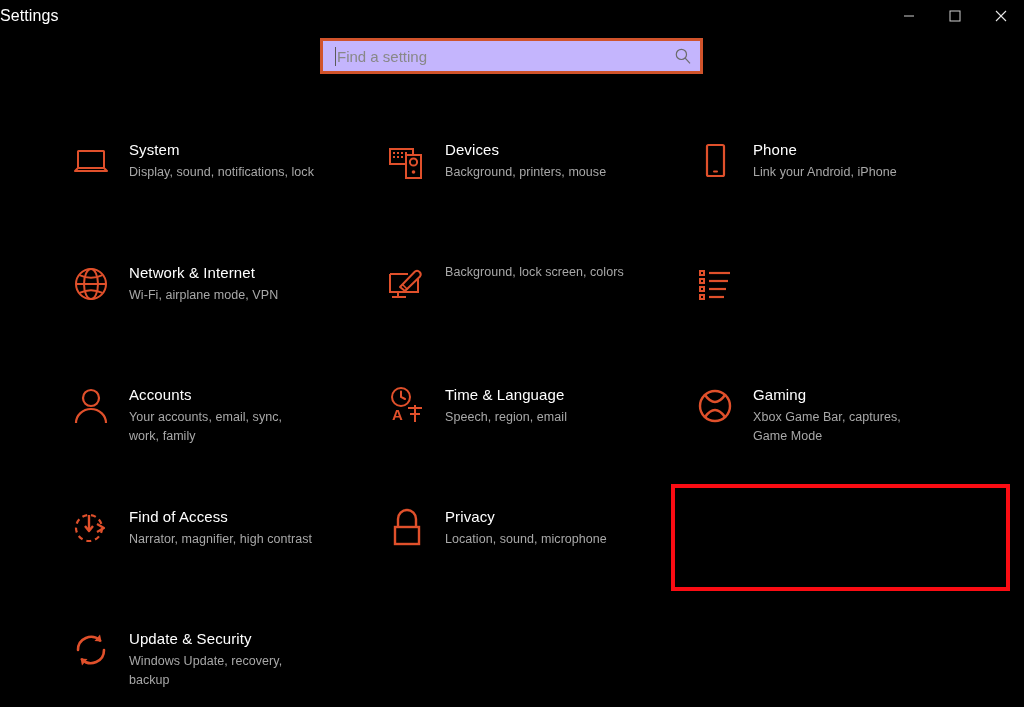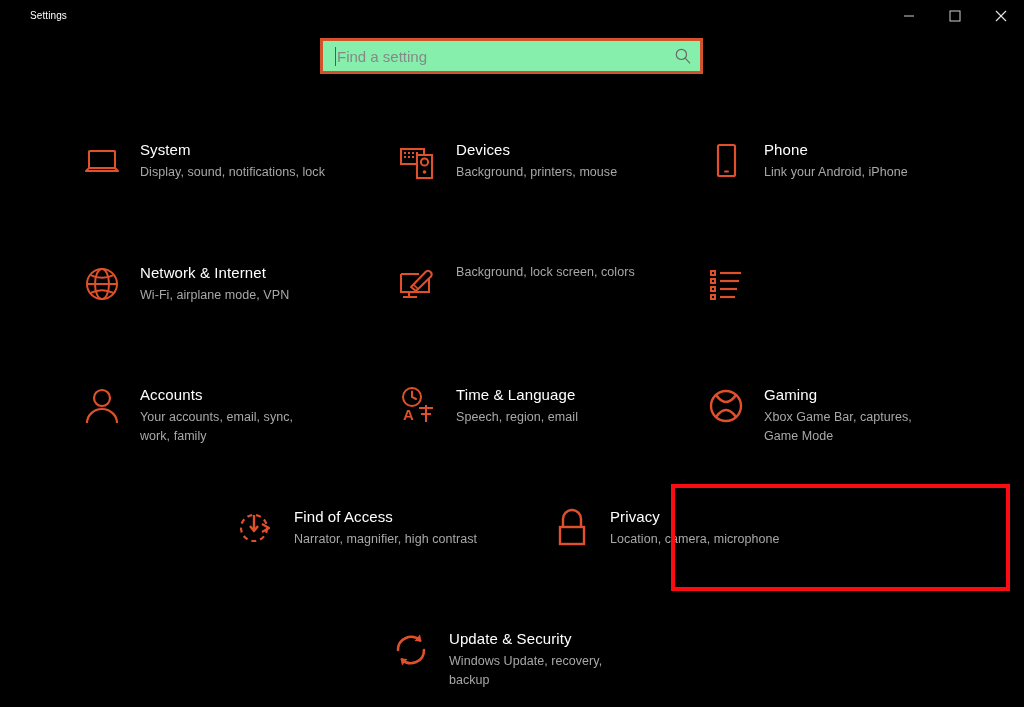--- a/index.html
+++ b/index.html
@@ -21,23 +21,23 @@
   .titlebar {
     position: absolute;
     top: 0; left: 0;
     width: 1024px;
     height: 32px;
     background: #000000;
     display: flex;
     align-items: center;
   }
   .titlebar-title {
-    font-size: 10px;
+    font-size: 16px;
     color: #ffffff;
-    margin-left: 30px;
+    margin-left: 0;
     letter-spacing: 0.1px;
     line-height: 32px;
   }
   .window-controls {
     position: absolute;
     right: 0; top: 0;
     height: 32px;
     display: flex;
   }
   .wc-btn {
@@ -53,21 +53,21 @@
   .wc-btn svg { display: block; }
 
   
   .search-wrap {
     position: absolute;
     left: 320px;
     top: 38px;
     width: 383px;
     height: 36px;
     border: 3px solid #d0532b;
-    background: #86efac;
+    background: #c4b5fd;
     display: flex;
     align-items: center;
   }
   .search-caret {
     width: 1px;
     height: 19px;
     background: #5a5a5a;
     margin-left: 12px;
     flex: 0 0 auto;
   }
@@ -95,21 +95,20 @@
   
   .grid {
     position: absolute;
     left: 0;
     top: 128px;
     width: 1024px;
   }
   .grid-row {
     display: flex;
     width: 1024px;
-    justify-content: center;
   }
   .tile {
     display: flex;
     align-items: flex-start;
     padding: 10px 8px 10px 0;
     background: transparent;
     position: relative;
   }
   .tile.col-a { width: 316px; margin-left: 68px; }
   .tile.col-b { width: 308px; }
@@ -381,21 +380,21 @@
 
     <div class="tile col-c">
       <span class="tile-icon">
         <svg width="42" height="42" viewBox="0 0 42 42">
           <path d="M12 20 L12 12 A9 9 0 0 1 30 12 L30 20" fill="none" stroke="#e0502b" stroke-width="2.4"></path>
           <rect x="9" y="20" width="24" height="17" fill="none" stroke="#e0502b" stroke-width="2.4"></rect>
         </svg>
       </span>
       <span class="tile-text">
         <div class="tile-title">Privacy</div>
-        <div class="tile-desc">Location, camera, microphone</div>
+        <div class="tile-desc">Location, sound, microphone</div>
       </span>
     </div>
   </div>
 
   <div class="grid-row r5">
 
     <div class="tile col-a">
       <span class="tile-icon">
         <svg width="42" height="42" viewBox="0 0 42 42">
           <path d="M34 21 A13 13 0 0 1 12 30.5" fill="none" stroke="#e0502b" stroke-width="2.6" stroke-linecap="round"></path>

